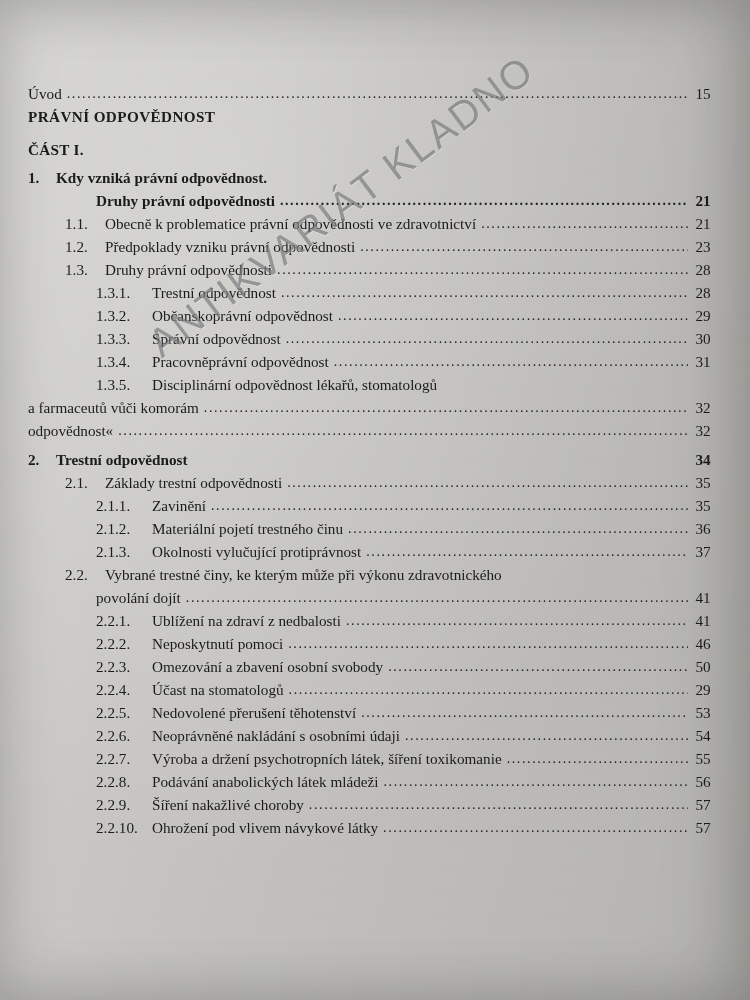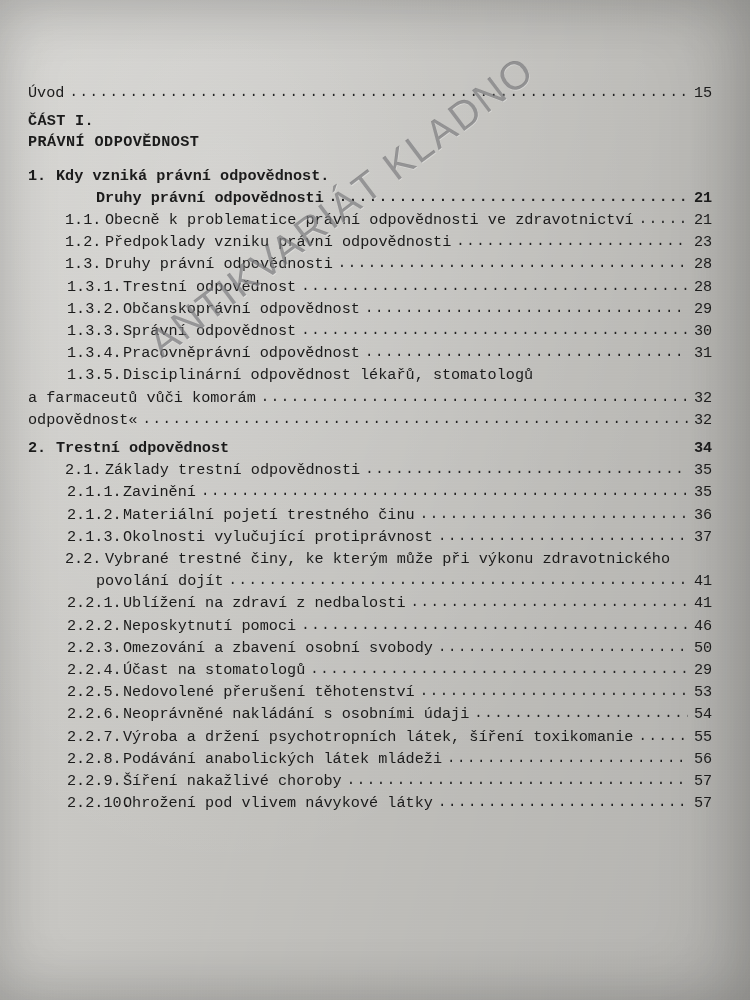--- a/index.html
+++ b/index.html
@@ -34,21 +34,20 @@
   #content {
     position: absolute;
     left: 0;
     top: 0;
     width: 750px;
     padding: 86px 36px 0 28px;
     box-sizing: border-box;
     color: #1b1b1b;
     font-size: 15.2px;
     line-height: 1.0;
-    font-family: Liberation Mono, monospace;
   }
   .row {
     display: flex;
     align-items: baseline;
     white-space: nowrap;
     margin-bottom: 7.0px;
   }
   .num {
     flex: 0 0 auto;
     text-align: left;
@@ -72,21 +71,21 @@
     text-align: center;
     min-width: 22px;
   }
   .nodots .dots { visibility: hidden; }
 
   
   .lvl-intro .num { width: 0; }
   .lvl0 { font-weight: bold; }
   .lvl0 .num { width: 28px; }
   .lvl1 .num { width: 40px; margin-left: 37px; }
-  .lvl2 .num { width: 56px; margin-left: 39px; }
+  .lvl2 .num { width: 56px; margin-left: 68px; }
   .cont1 { margin-left: 68px; }
   .cont2 { }
 
   .part {
     font-weight: bold;
     letter-spacing: 0.3px;
     margin-bottom: 6px;
   }
   .part-title {
     font-weight: bold;
@@ -127,25 +126,25 @@
 
 <div id="page">
 
   <div id="content">
       <div class="row lvl-intro">
         <span class="num"></span>
         <span class="txt">Úvod</span>
         <span class="dots">......................................................................................................................................</span>
         <span class="page-no">15</span>
       </div>
+      <div class="row part-title nodots">
+        <span class="txt">PRÁVNÍ ODPOVĚDNOST</span>
+      </div>
       <div class="row part nodots gap-top">
         <span class="txt">ČÁST I.</span>
-      </div>
-      <div class="row part-title nodots">
-        <span class="txt">PRÁVNÍ ODPOVĚDNOST</span>
       </div>
       <div class="row lvl0 nodots gap-top">
         <span class="num">1.</span>
         <span class="txt">Kdy vzniká právní odpovědnost.</span>
         <span class="dots">......................................................................................................................................</span>
         <span class="page-no"></span>
       </div>
       <div class="row cont1 bold">
         <span class="num"></span>
         <span class="txt">Druhy právní odpovědnosti</span>

